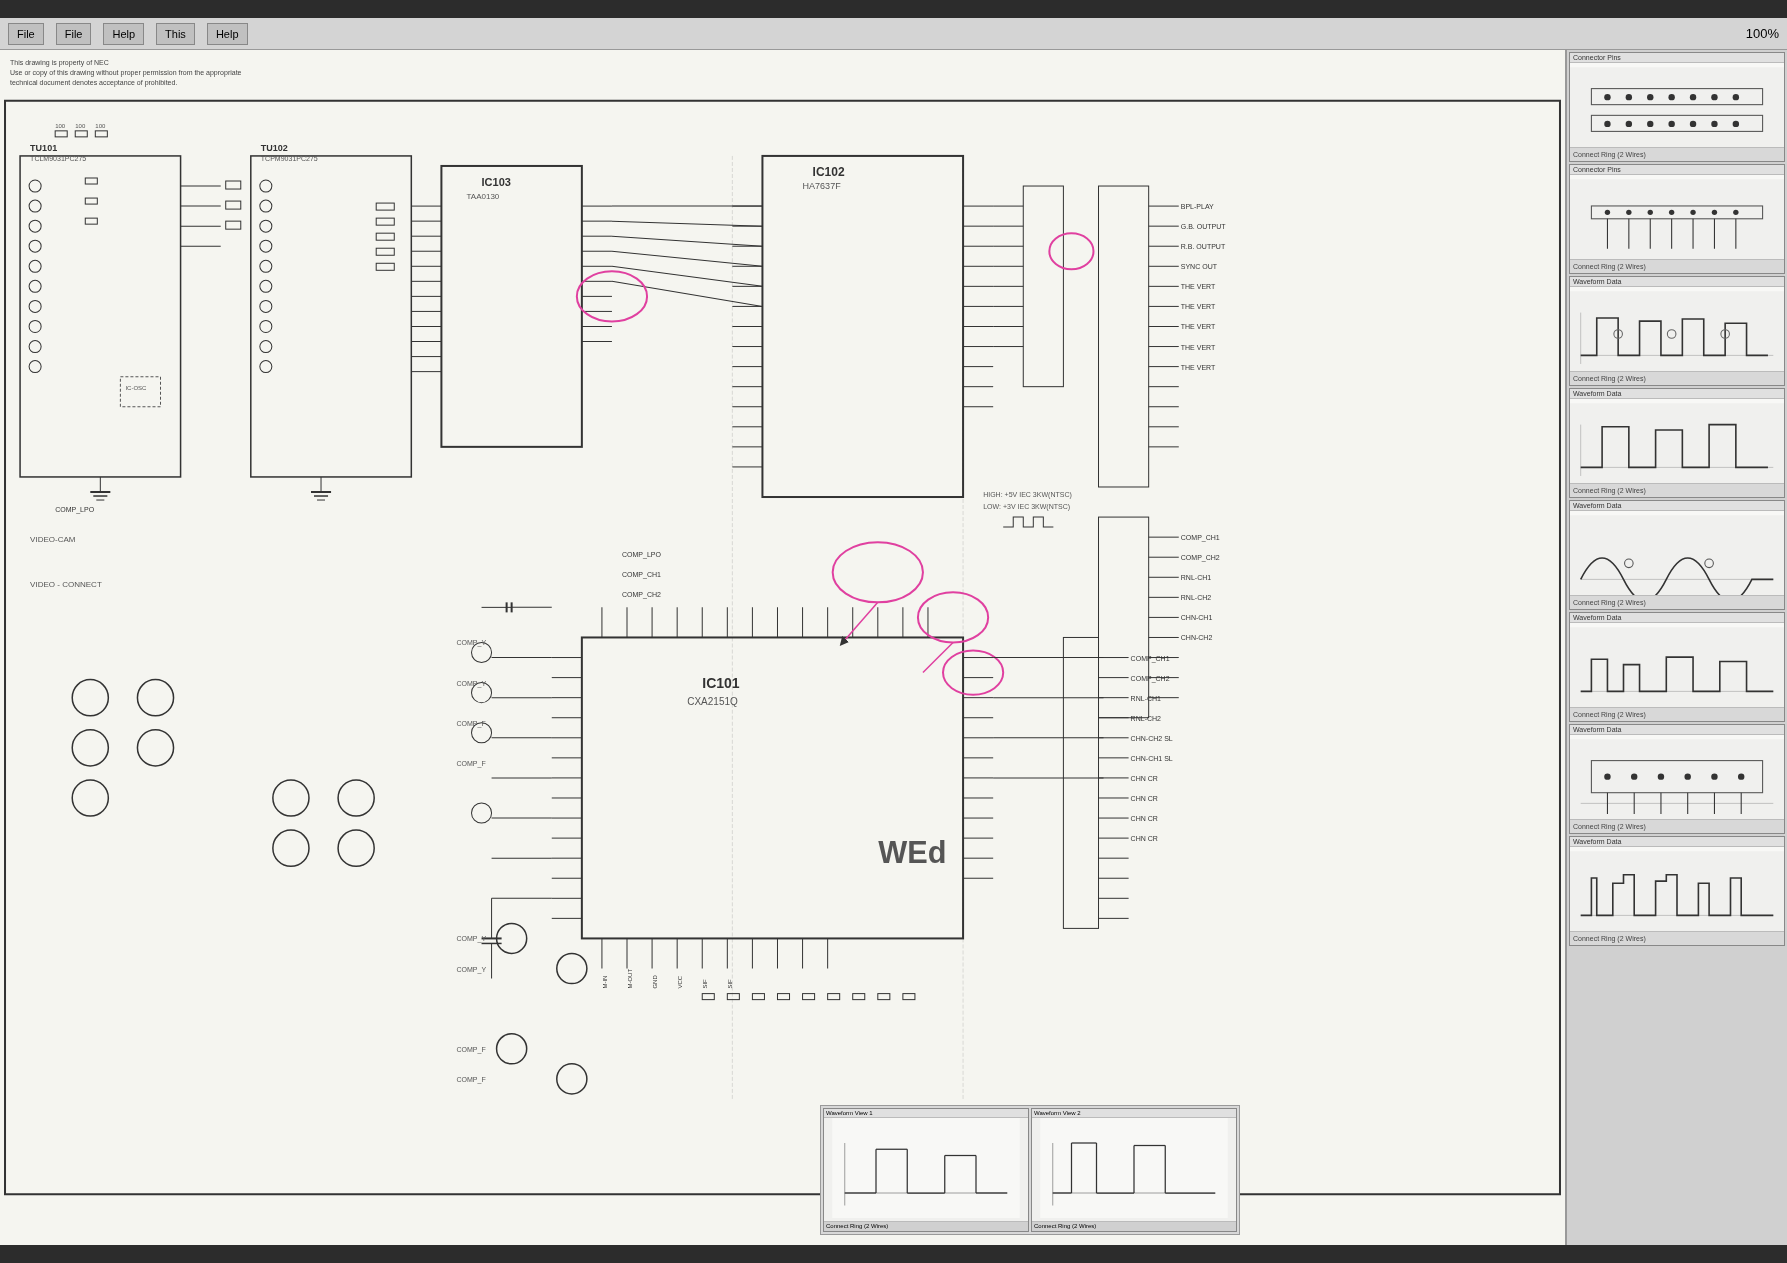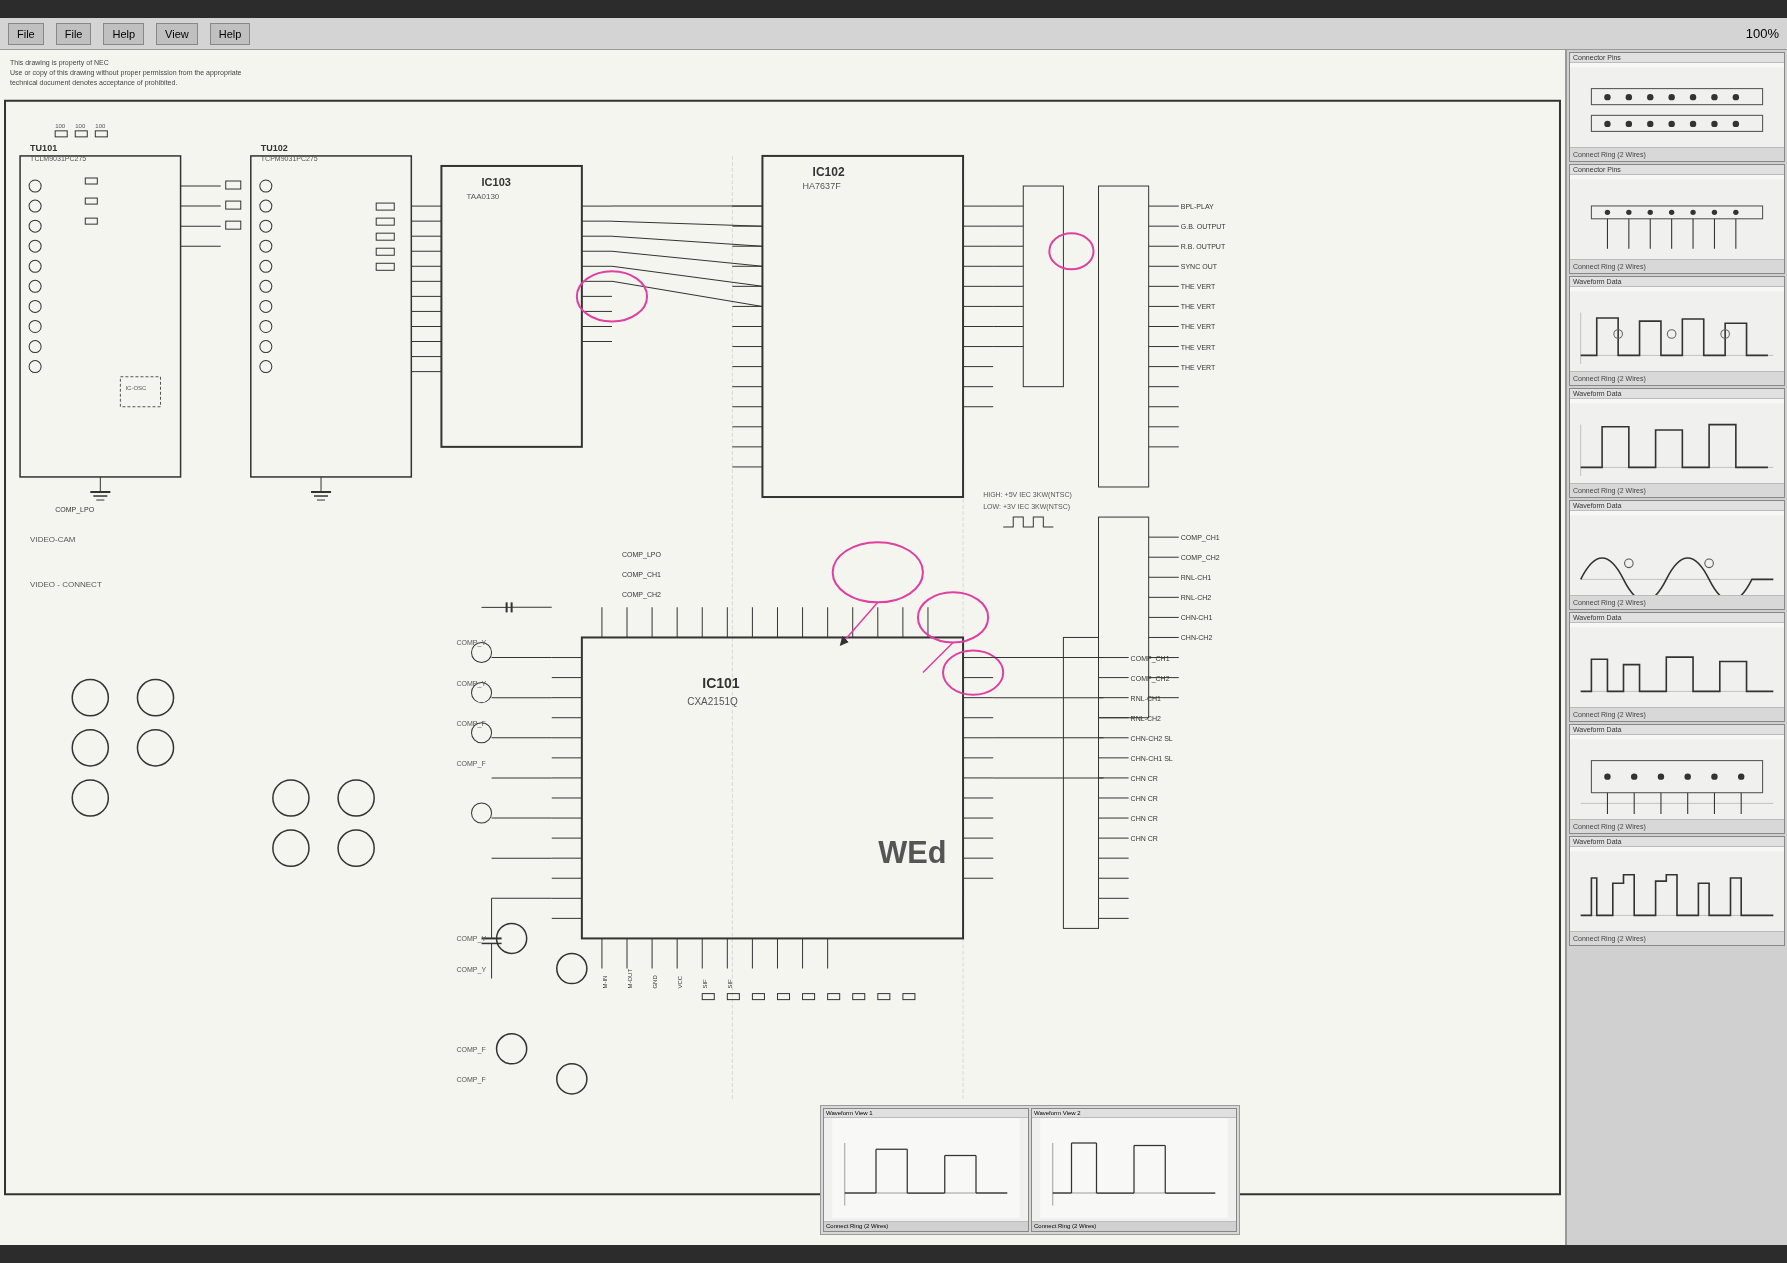--- a/index.html
+++ b/index.html
@@ -170,21 +170,21 @@
   </style>
 </head>
 <body>
 
 <div class="top-bar"></div>
 
 <div class="toolbar">
   <button class="toolbar-btn">File</button>
   <button class="toolbar-btn">File</button>
   <button class="toolbar-btn">Help</button>
-  <button class="toolbar-btn">View</button>
+  <button class="toolbar-btn">This</button>
   <button class="toolbar-btn">Help</button>
   <span style="margin-left:auto; font-size:13px;">100%</span>
 </div>
 
 <div class="main-content">
 
   <div class="schematic-area">
 
     <div class="notice-text">
       <div>This drawing is property of NEC</div>

